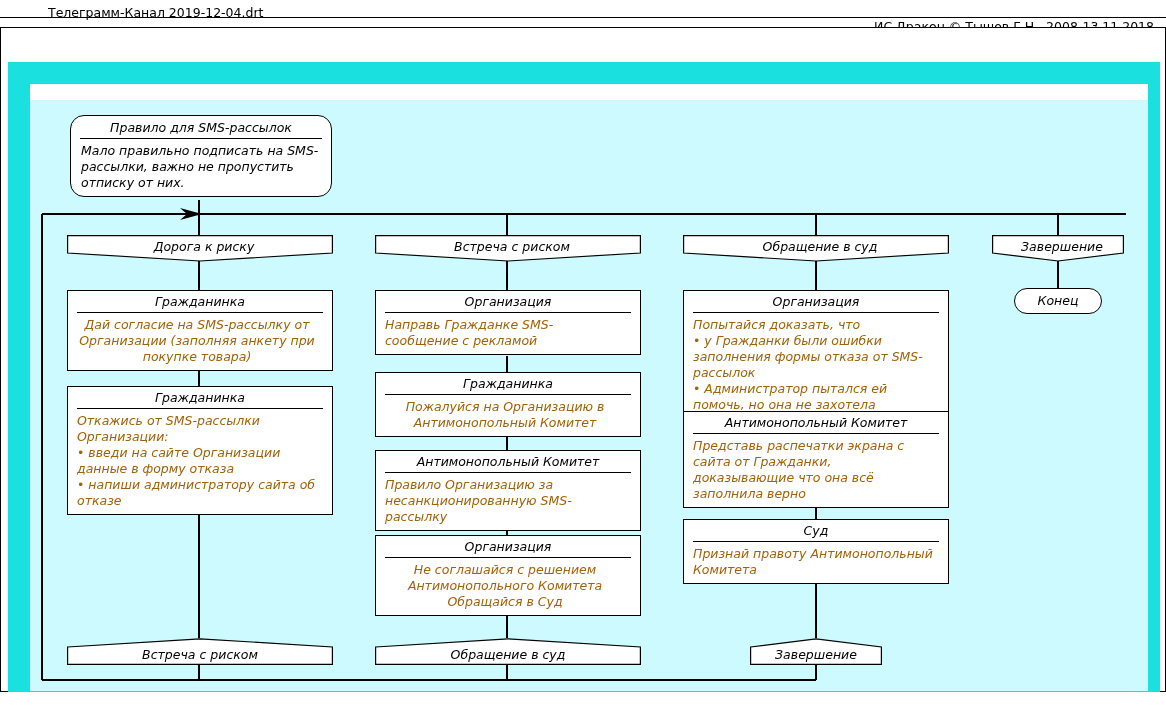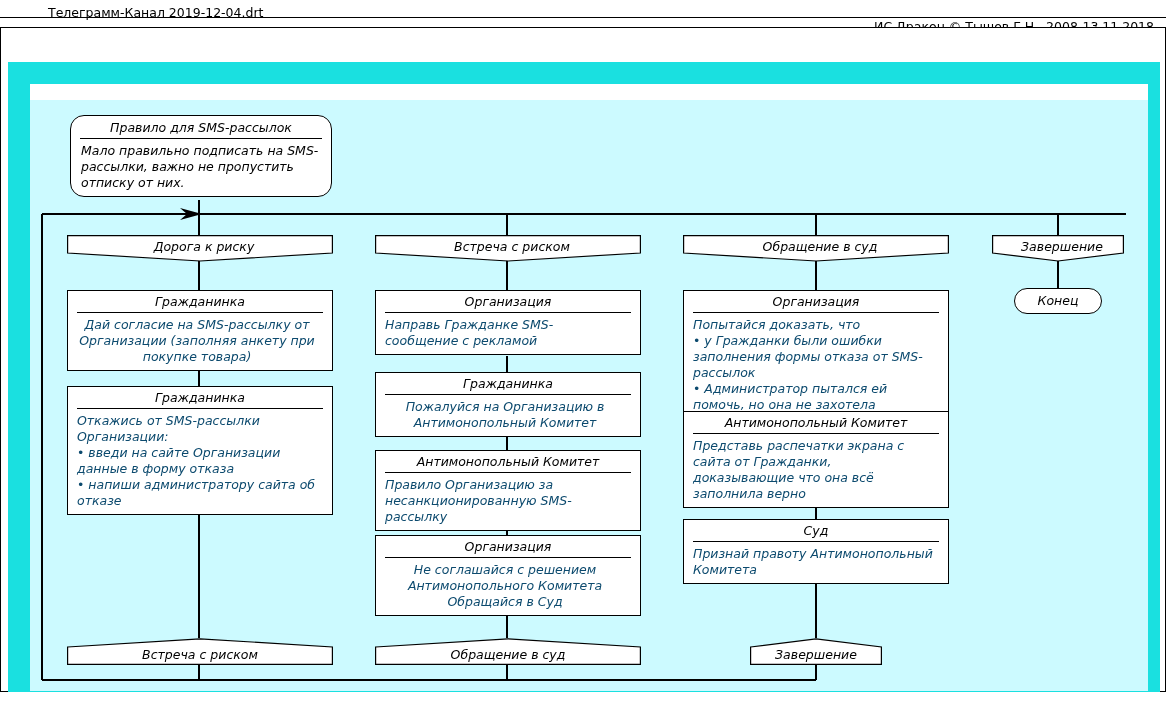--- a/index.html
+++ b/index.html
@@ -88,21 +88,21 @@
   
   .actbox{
     background:#ffffff;border:1px solid #000;box-sizing:border-box;
   }
   .actbox .cap{
     text-align:center;font-size:12.5px;color:#000;
     padding:3px 6px 3px 6px;line-height:15px;
   }
   .actbox .rule{height:1px;background:#000;margin:0 9px;}
   .actbox .body{
-    font-size:12.5px;color:#0c4a6e;line-height:16px;
+    font-size:12.5px;color:#a16207;line-height:16px;
     padding:4px 15px 5px 9px;
   }
   .actbox .body.c{text-align:center;}
   .actbox .body.l{text-align:left;}
 
   
   .branch{position:absolute;}
   .branch .lbl{
     position:absolute;left:8px;right:0;top:4px;
     text-align:center;font-size:12.5px;color:#000;

